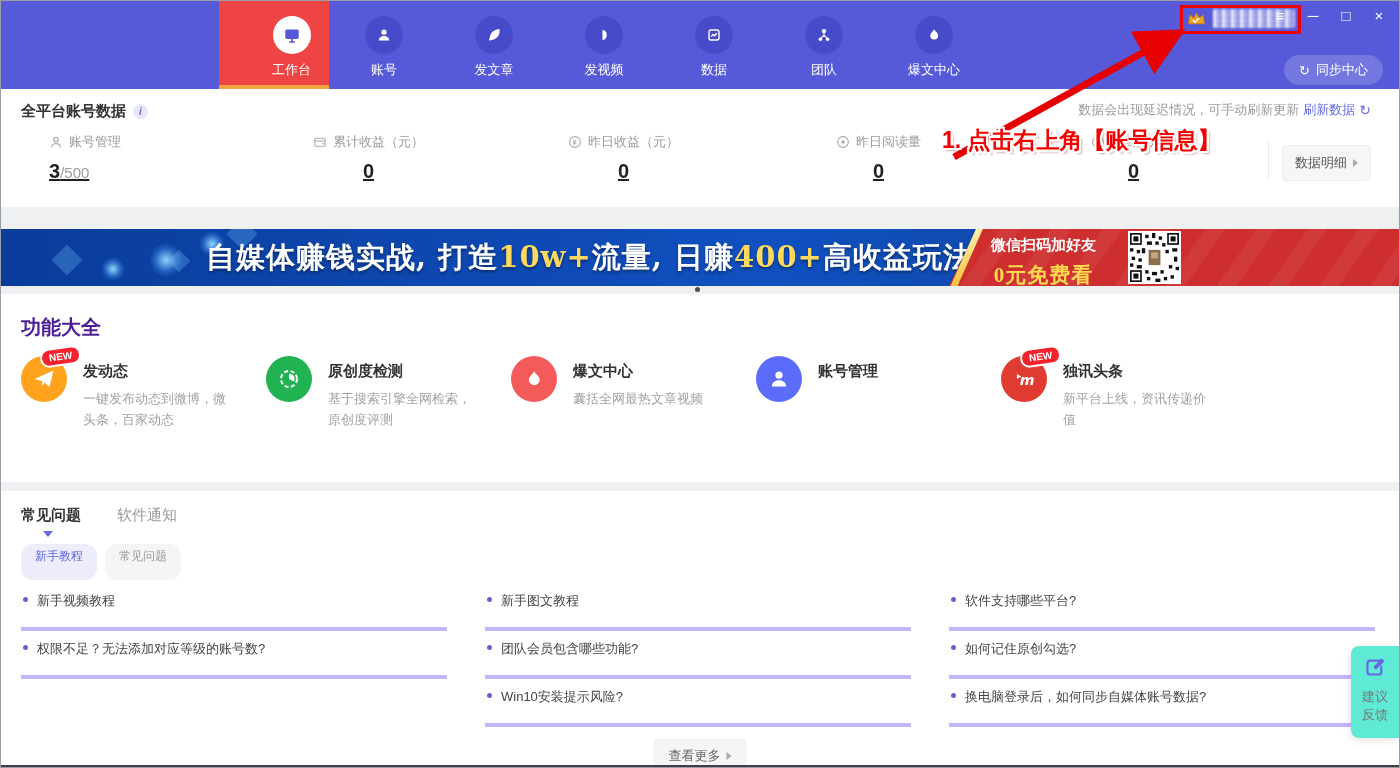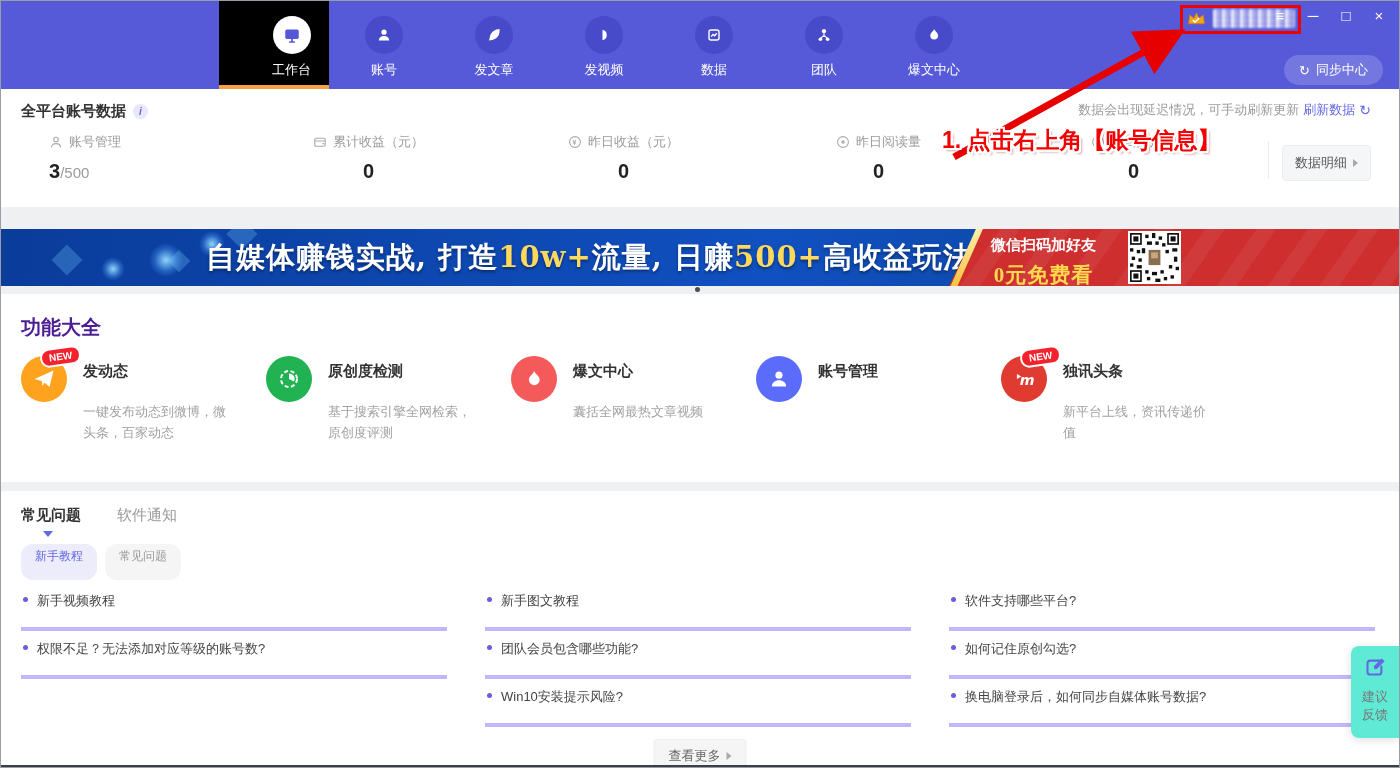--- a/index.html
+++ b/index.html
@@ -3,21 +3,21 @@
 <meta charset="utf-8">
 <style>
   * { margin:0; padding:0; box-sizing:border-box; }
   body { font-family:"Liberation Sans","DejaVu Sans",sans-serif; background:#d8d8d8; }
   .app { position:relative; width:1400px; height:768px; background:#eef0f2; border:1px solid #999ea6; overflow:hidden; }
 
   
   .nav { position:relative; height:88px; background:#565ad8; }
   .nav-items { position:absolute; left:218px; top:0; display:flex; height:88px; }
   .nav-item { width:110px; height:88px; display:flex; flex-direction:column; align-items:center; cursor:pointer; position:relative; }
-  .nav-item.active { background:#000000;padding-left:35px; }
+  .nav-item.active { background:#ef4444;padding-left:35px; }
   .nav-item.active::after { content:""; position:absolute; left:0; bottom:0; width:100%; height:4px; background:#f7a23f; }
   .nav-ico { width:38px; height:38px; border-radius:50%; background:#474ac9; margin-top:15px; display:flex; align-items:center; justify-content:center; }
   .nav-item.active .nav-ico { background:#ffffff; }
   .nav-label { margin-top:7px; font-size:13px; color:#ffffff; }
 
   .titlebar-ctls { position:absolute; right:12px; top:6px; display:flex; gap:17px; color:#fff; font-size:15px; align-items:center; }
   .ctl { cursor:pointer; width:16px; text-align:center; }
 
   .account-chip { position:absolute; left:1186px; top:8px; display:flex; align-items:center; gap:7px; cursor:pointer; }
   .blur-name { width:82px; height:19px; border-radius:2px;
@@ -36,21 +36,21 @@
   .info-i { width:15px; height:15px; border-radius:50%; background:#e8e8fa; color:#6468e1; font-size:10px; font-weight:bold; font-style:italic;
     display:inline-flex; align-items:center; justify-content:center; cursor:pointer; }
   .stats-tip { position:absolute; right:28px; top:12px; font-size:13px; color:#9b9b9b; display:flex; align-items:center; gap:4px; }
   .refresh-link { color:#6468e1; cursor:pointer; }
   .refresh-ico { color:#6468e1; cursor:pointer; font-size:14px; }
   .metrics { position:absolute; left:20px; top:44px; width:1240px; display:flex; }
   .metric { flex:1; text-align:center; }
   .metric.first { flex:0 0 220px; text-align:left; padding-left:28px; }
   .m-label { font-size:13px; color:#9b9b9b; display:flex; align-items:center; justify-content:center; gap:6px; }
   .metric.first .m-label { justify-content:flex-start; }
-  .m-value { margin-top:9px; font-size:20px; font-weight:bold; color:#222; }
+  .m-value { margin-top:9px; font-size:20px; font-weight:bold; color:#222;text-decoration:underline; }
   .v-sub { font-size:15px; font-weight:normal; color:#9b9b9b; }
   .detail-divider { position:absolute; right:130px; top:52px; width:1px; height:38px; background:#ececec; }
   .detail-btn { position:absolute; right:28px; top:56px; padding:8px 12px; background:#f5f6f7; border:1px solid #ededed; border-radius:4px;
     font-size:13px; color:#555; cursor:pointer; display:flex; align-items:center; gap:6px; }
   .tri-right { display:inline-block; width:0; height:0; border-left:5px solid #a9a9a9; border-top:4px solid transparent; border-bottom:4px solid transparent; }
 
   
   .annotation { position:absolute; left:941px; top:124px; z-index:55; font-size:23px; font-weight:bold; color:#f30000; white-space:nowrap;
     text-shadow:-2px -2px 0 #fff, 2px -2px 0 #fff, -2px 2px 0 #fff, 2px 2px 0 #fff, -2px 0 0 #fff, 2px 0 0 #fff, 0 -2px 0 #fff, 0 2px 0 #fff, 3px 3px 2px rgba(130,0,0,.35); }
   .arrow-svg { position:absolute; left:935px; top:18px; z-index:54; pointer-events:none; }
@@ -79,21 +79,21 @@
 
   
   .features { position:relative; height:188px; background:#fff; margin-bottom:9px; }
   .features-title { position:absolute; left:20px; top:20px; font-size:20px; font-weight:bold; color:#4c1d95; }
   .cards { position:absolute; left:20px; top:62px; width:1225px; display:flex; }
   .feature-card { flex:1; display:flex; gap:16px; cursor:pointer; }
   .f-ico { position:relative; flex:0 0 46px; width:46px; height:46px; border-radius:50%; display:flex; align-items:center; justify-content:center; }
   .new-badge { position:absolute; top:-9px; right:-14px; background:#f5222d; color:#fff; font-size:10px; font-weight:bold;
     padding:2px 7px; border-radius:9px; border:2px solid #fff; transform:rotate(-8deg); }
   .f-title { font-size:15px; font-weight:bold; color:#333; margin-top:6px; }
-  .f-desc { font-size:13px; color:#a2a2a2; line-height:21px; margin-top:20px; max-width:150px; }
+  .f-desc { font-size:13px; color:#a2a2a2; line-height:21px; margin-top:7px; max-width:150px; }
 
   
   .faq { position:relative; height:276px; background:#fff; }
   .faq-tab { position:absolute; top:15px; font-size:15px; cursor:pointer; }
   .tab-active { left:20px; font-weight:bold; color:#333; }
   .tab-inactive { left:116px; color:#999; }
   .caret-down { position:absolute; left:42px; top:40px; width:0; height:0; border-top:6px solid #6468e1; border-left:5px solid transparent; border-right:5px solid transparent; }
   .pill { position:absolute; top:53px; height:36px; line-height:24px; padding:0 14px; border-radius:12px; font-size:12px; cursor:pointer; }
   .pill-active { left:20px; background:#ececfa; color:#6468e1; }
   .pill-inactive { left:104px; background:#f5f5f5; color:#999; }
@@ -290,21 +290,21 @@
     <line x1="18" y1="138" x2="228" y2="22" stroke="#e60000" stroke-width="7" marker-end="url(#ah)"></line>
   </svg>
 
   <section class="banner">
     <div class="glow g1"></div>
     <div class="glow g2"></div>
     <div class="glow g3"></div>
     <div class="sq s1"></div>
     <div class="sq s2"></div>
     <div class="sq s3"></div>
-    <div class="headline"><span>自媒体赚钱实战, 打造</span><span class="gold">10w+</span><span>流量, 日赚</span><span class="gold">500+</span><span>高收益玩法</span></div>
+    <div class="headline"><span>自媒体赚钱实战, 打造</span><span class="gold">10w+</span><span>流量, 日赚</span><span class="gold">400+</span><span>高收益玩法</span></div>
     <div class="banner-red"></div>
     <div class="slash"></div>
     <div class="wechat-block">
       <div class="wechat-l1">微信扫码加好友</div>
       <div class="wechat-l2">0元免费看</div>
     </div>
     <div class="qr">
       <svg width="49" height="49" viewBox="0 0 29 29" fill="#111">
         <rect x="0" y="0" width="7" height="7"></rect>
           <rect x="1" y="1" width="5" height="5" fill="#fff"></rect>

